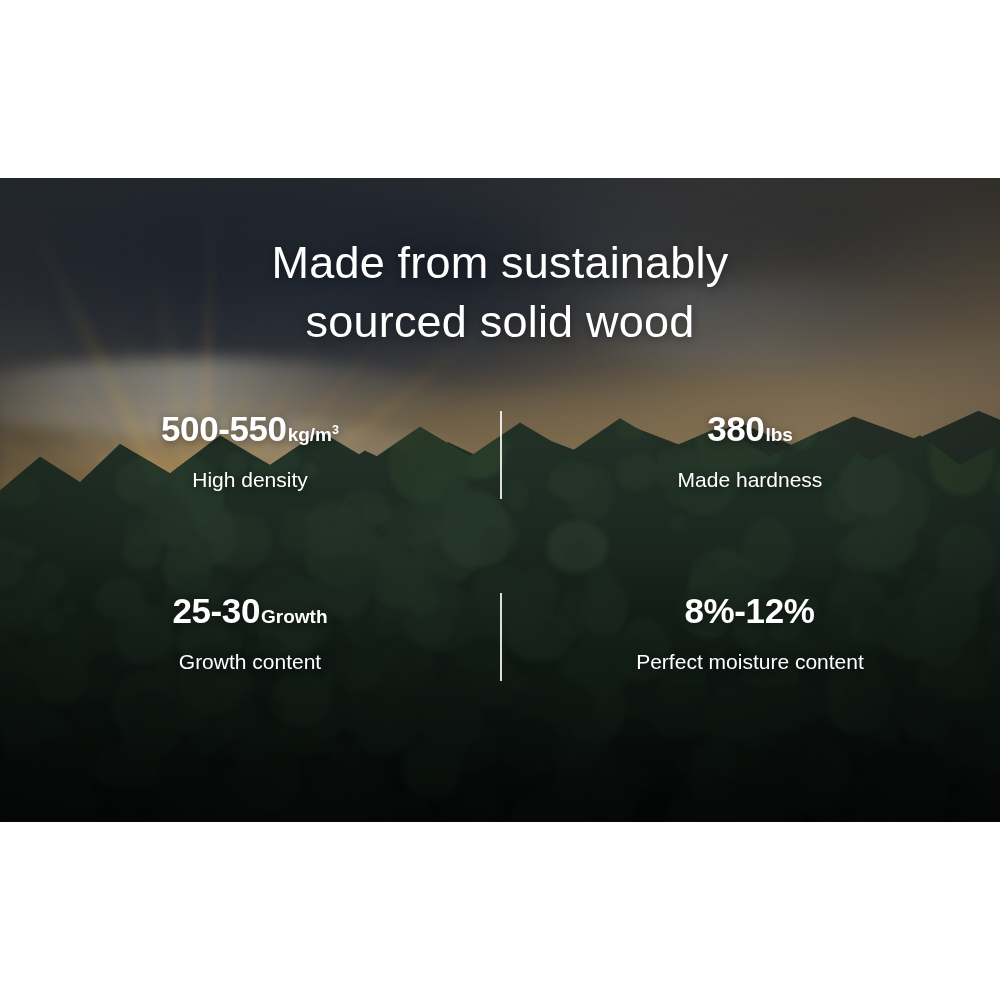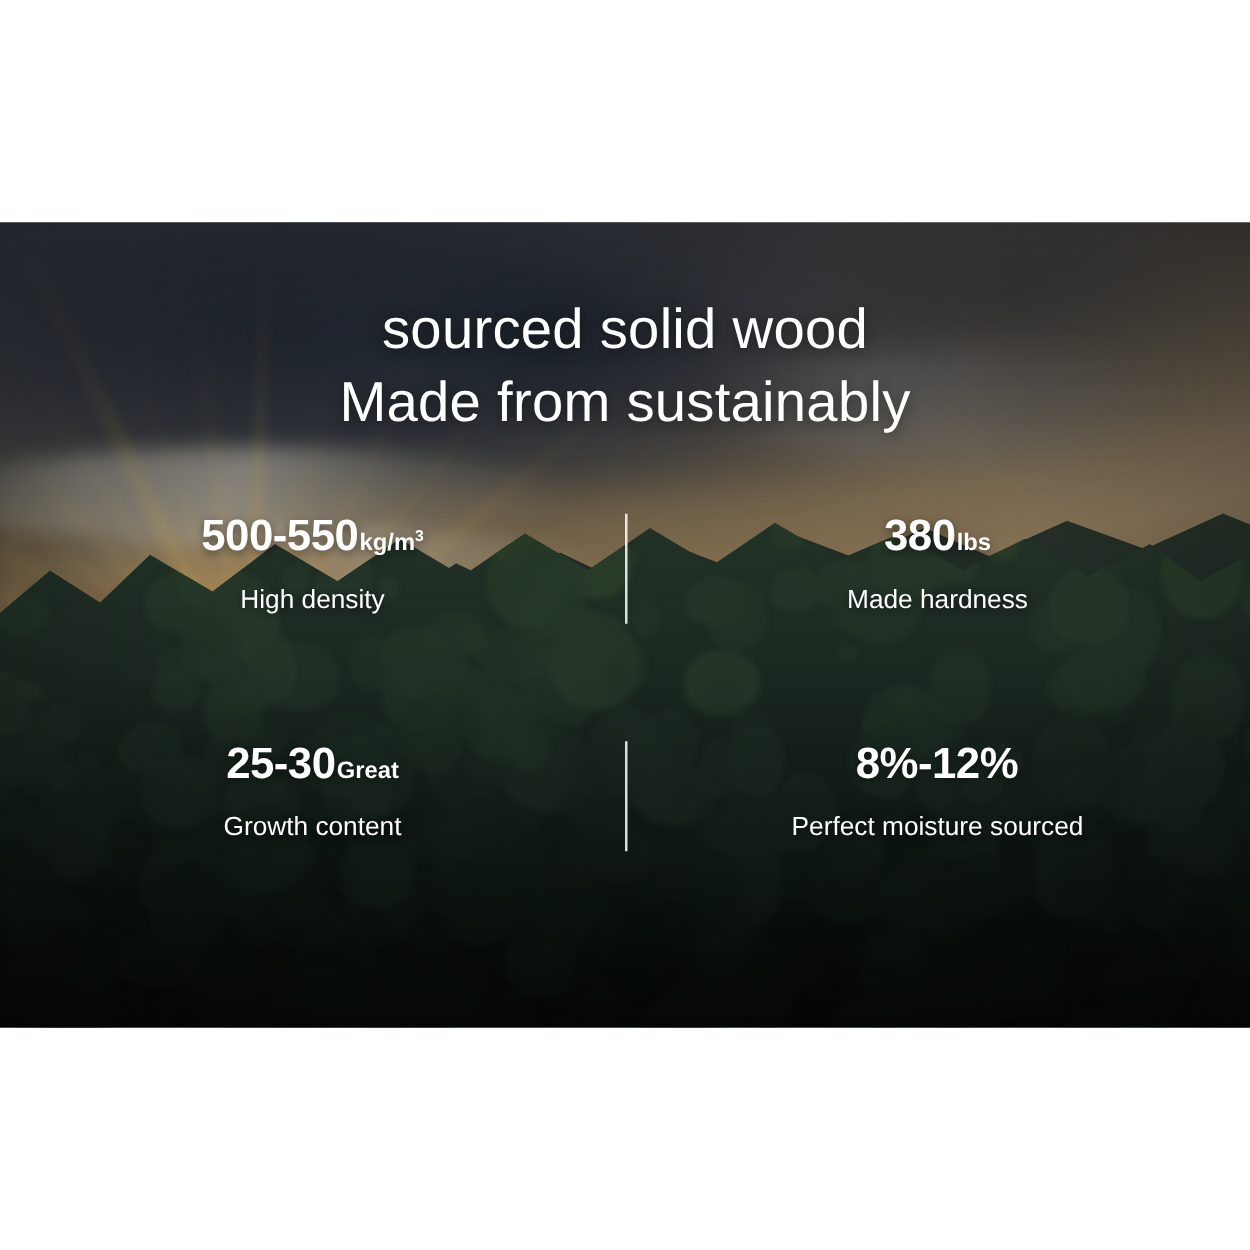--- a/index.html
+++ b/index.html
@@ -815,22 +815,22 @@
         <div class="crown" style="left: 37.7155%; top: 92.9838%; width: 58.2728px; height: 67.6152px; background: rgb(16, 26, 20); opacity: 0.7;"></div>
         <div class="crown" style="left: 26.8188%; top: 70.8917%; width: 16.0369px; height: 18.1257px; background: rgb(22, 35, 27); opacity: 0.68;"></div>
         <div class="crown" style="left: 42.1864%; top: 42.0694%; width: 22.877px; height: 15.6951px; background: rgb(34, 51, 39); opacity: 0.59;"></div>
       </div>
     <div class="text-scrim"></div>
     <div class="vignette"></div>
 
     <div id="content">
 
       <h1 id="headline">
+        <span class="hl-line">Made from sustainably</span>
         <span class="hl-line">sourced solid wood</span>
-        <span class="hl-line">Made from sustainably</span>
       </h1>
 
       <div class="stats-row" id="stats-row-1">
 
 
         <div class="stat-cell">
           <div class="stat-value">
             <span>500-550</span><span class="stat-unit"><span>kg/m</span><sup>3</sup></span>
           </div>
           <div class="stat-label">High density</div>
@@ -843,29 +843,29 @@
           <div class="stat-label">Made hardness</div>
         </div>
 
       </div>
 
       <div class="stats-row" id="stats-row-2">
 
 
         <div class="stat-cell">
           <div class="stat-value">
-            <span>25-30</span><span class="stat-unit"><span>Great</span><sup></sup></span>
+            <span>25-30</span><span class="stat-unit"><span>Growth</span><sup></sup></span>
           </div>
           <div class="stat-label">Growth content</div>
         </div>
 
         <div class="stat-cell">
           <div class="stat-value">
             <span>8%-12%</span><span class="stat-unit"><span></span><sup></sup></span>
           </div>
-          <div class="stat-label">Perfect moisture sourced</div>
+          <div class="stat-label">Perfect moisture content</div>
         </div>
 
       </div>
 
     </div>
   </div>
 </div>
 
 </body></html>

